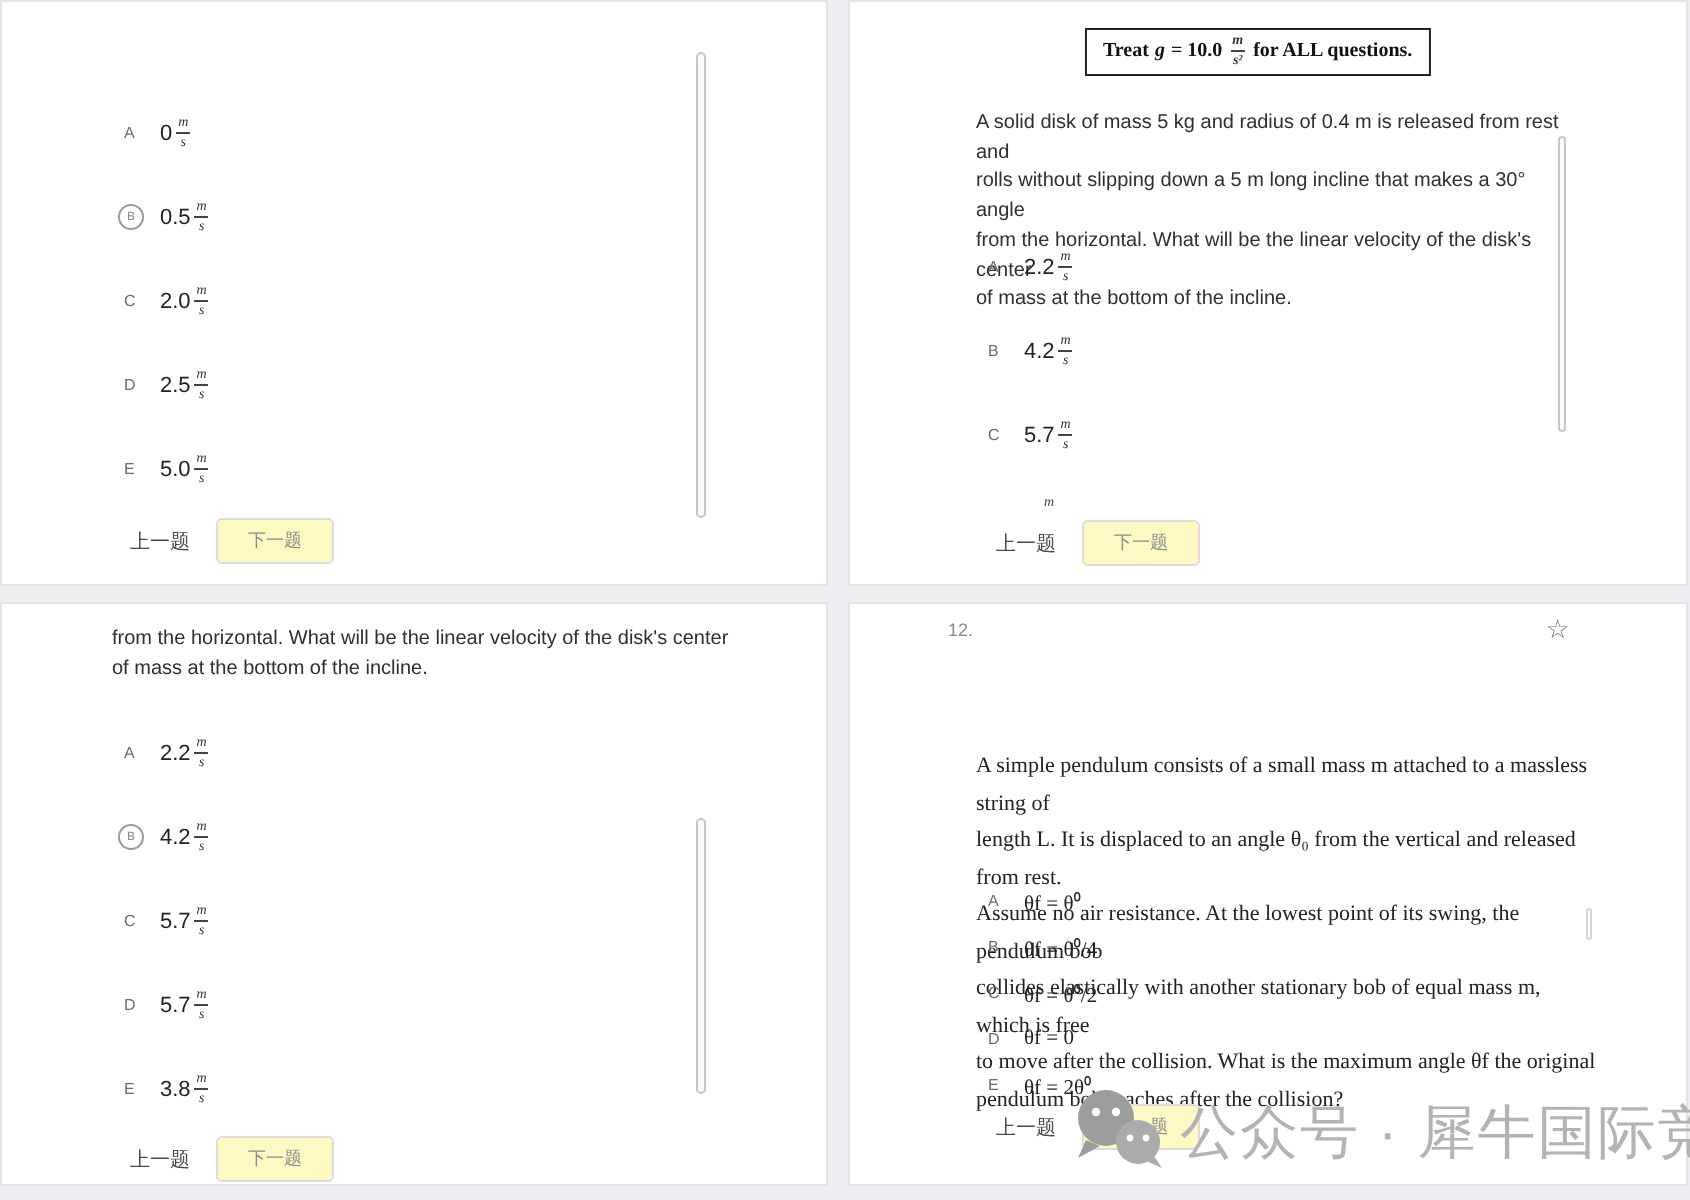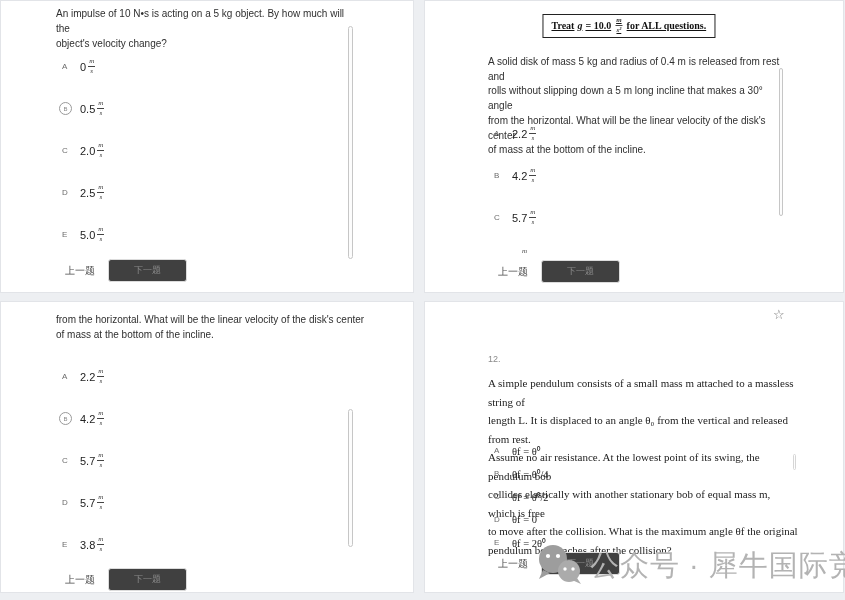--- a/index.html
+++ b/index.html
@@ -22,21 +22,21 @@
     position:absolute; white-space:pre-line;
     font-size:10px; line-height:15px; color:#2f2f2f;
   }
   .q-serif { font-family:"Liberation Serif", serif; font-size:11px; line-height:18.5px; color:#222;margin-top:41px; }
 
   .g-box {
     position:absolute; left:50%; transform:translateX(-53%); top:13px;
     border:1.5px solid #222; padding:2px 8px 3px;
     font-family:"Liberation Serif", serif; font-weight:bold;
     font-size:10px; color:#111; white-space:nowrap;
-    display:flex; align-items:center; gap:3px;text-decoration:underline;
+    display:flex; align-items:center; gap:3px;
   }
   .g-box .gi { font-style:italic; }
 
   .frac {
     display:inline-flex; flex-direction:column; align-items:center;
     font-family:"Liberation Serif", serif; font-style:italic;
     font-size:7px; line-height:1.1; margin-left:2px; color:#333;
     vertical-align:middle;
   }
   .frac .num { border-bottom:1px solid #444; padding:0 1px; }
@@ -58,23 +58,23 @@
     border:1px solid #9a9a9a; border-radius:50%;
     display:flex; align-items:center; justify-content:center;
     font-size:6px; color:#8a8a8a; box-sizing:border-box;
   }
   .val { font-size:11px; color:#222; }
   .expr { font-family:"Liberation Serif", serif; font-size:10.5px; color:#222; }
 
   .nav { position:absolute; display:flex; align-items:center; gap:13px; }
   .prev-link { font-size:10px; color:#4a4a4a; cursor:pointer; }
   .next-btn {
-    font-size:9px; color:#8c8c8c; background:#404040;
+    font-size:9px; color:#8c8c8c; background:#fef9c3;
     border:1px solid #dcdcdc; border-radius:3px;
-    padding:4px 25px; cursor:pointer;
+    padding:4px 15px; cursor:pointer;
     font-family:"Liberation Sans", sans-serif;
   }
 
   .scrollbar {
     position:absolute; width:5px; background:#fcfcfc;
     border:1px solid #c6c6c6; border-radius:4px; box-sizing:border-box;
   }
   .sb-fragment {
     position:absolute; width:3px; background:#fdfdfd;
     border:1px solid #d6d6d6; border-radius:2px; box-sizing:border-box;
@@ -95,22 +95,20 @@
     font-size:29px; color:#b3b3b3; letter-spacing:1px;
     font-family:"Liberation Sans", sans-serif; white-space:nowrap;
   }
 </style>
 </head>
 <body>
 
 <div class="page">
 
   <section class="panel" id="panel-tl">
-    <div class="q-text" style="left:55px; top:5px; width:300px;">An impulse of 10 N•s is acting on a 5 kg object. By how much will the
-object's velocity change?</div>
     <div class="options opts-lg" style="left:61px; top:55px;">
         <div class="opt">
           <span class="letter">A</span>
           <span class="val">0</span>
           <span class="frac">
             <span class="num">m</span>
             <span class="den">s</span>
           </span>
         </div>
         <div class="opt">
@@ -248,21 +246,21 @@
         </div>
       </div>
     <div class="scrollbar" style="left:347px; top:107px; height:138px;"></div>
     <div class="nav" style="left:64px; top:266px;">
       <span class="prev-link">上一题</span>
       <button class="next-btn">下一题</button>
     </div>
   </section>
 
   <section class="panel" id="panel-br">
-    <span class="q-number" style="left:63px; top:8px;margin-top:44px;">12.</span>
+    <span class="q-number" style="left:49px; top:8px;">12.</span>
     <span class="star" style="left:348px; top:6px;">☆</span>
     <div class="q-text q-serif" style="left:63px; top:31px; width:310px;">A simple pendulum consists of a small mass m attached to a massless string of
 length L. It is displaced to an angle θ₀ from the vertical and released from rest.
 Assume no air resistance. At the lowest point of its swing, the pendulum bob
 collides elastically with another stationary bob of equal mass m, which is free
 to move after the collision. What is the maximum angle θf the original
 pendulum bob reaches after the collision?</div>
     <div class="options opts-sm" style="left:69px; top:142px;">
         <div class="opt">
           <span class="letter">A</span>

